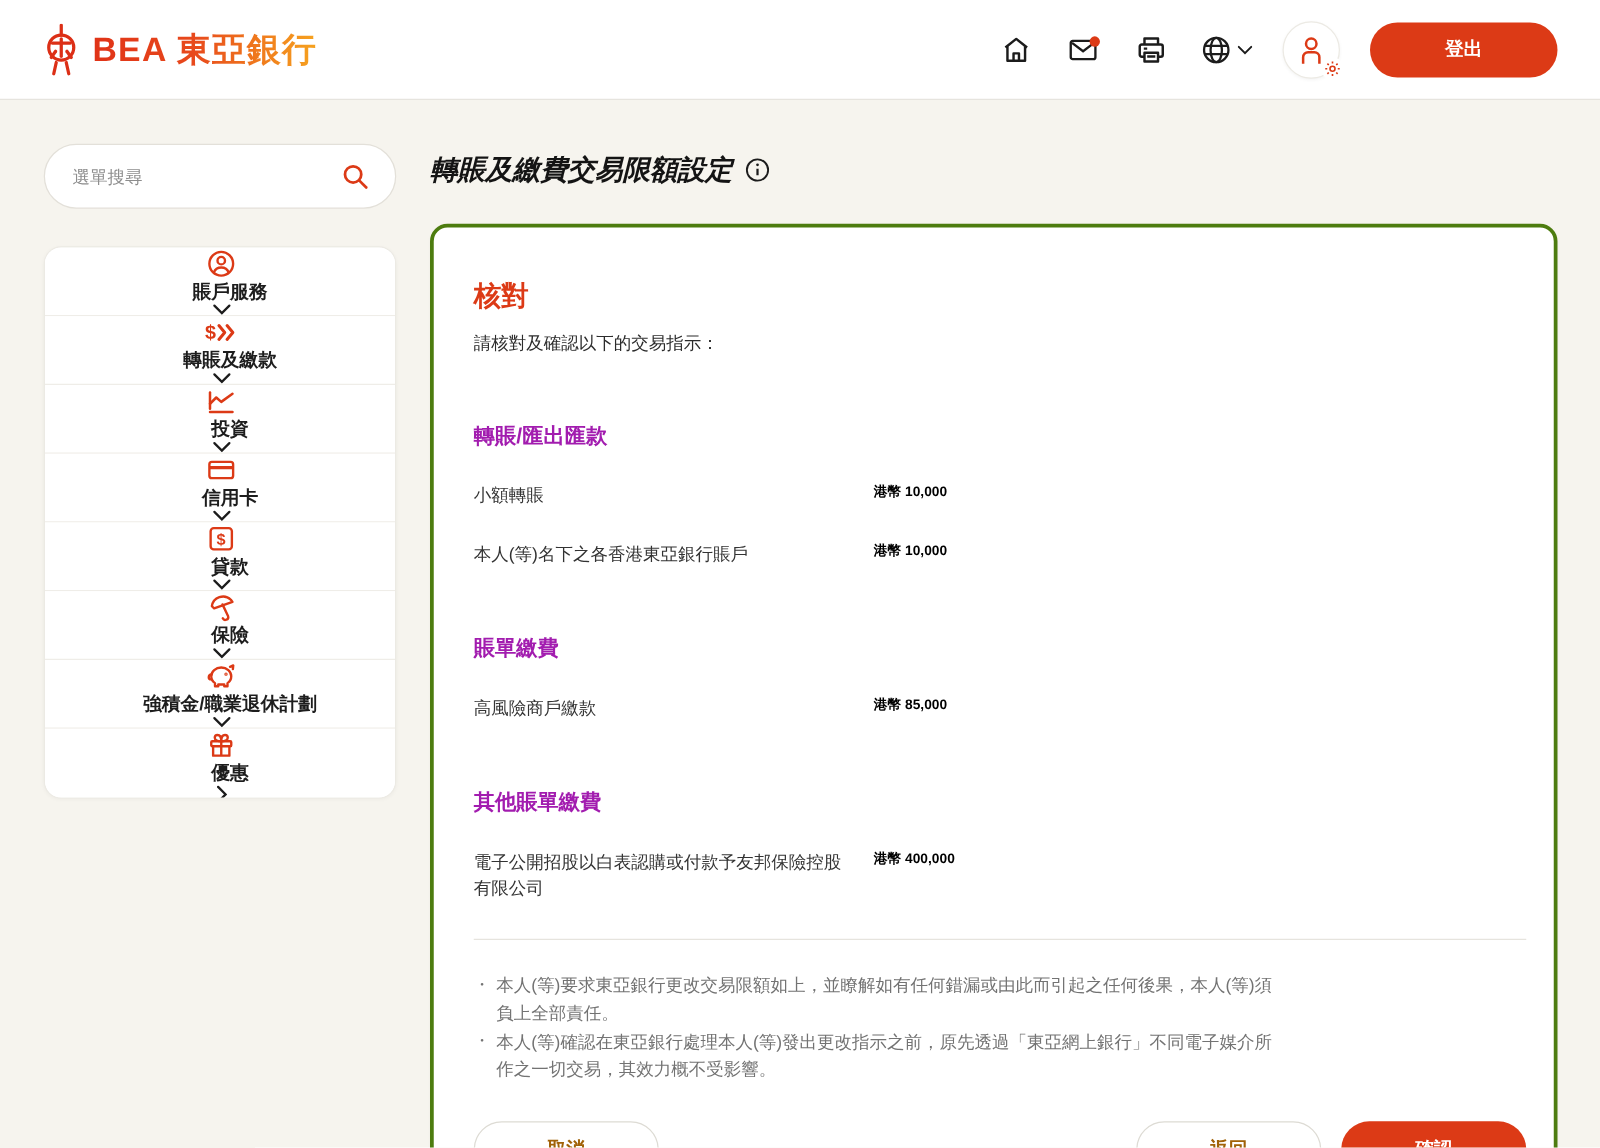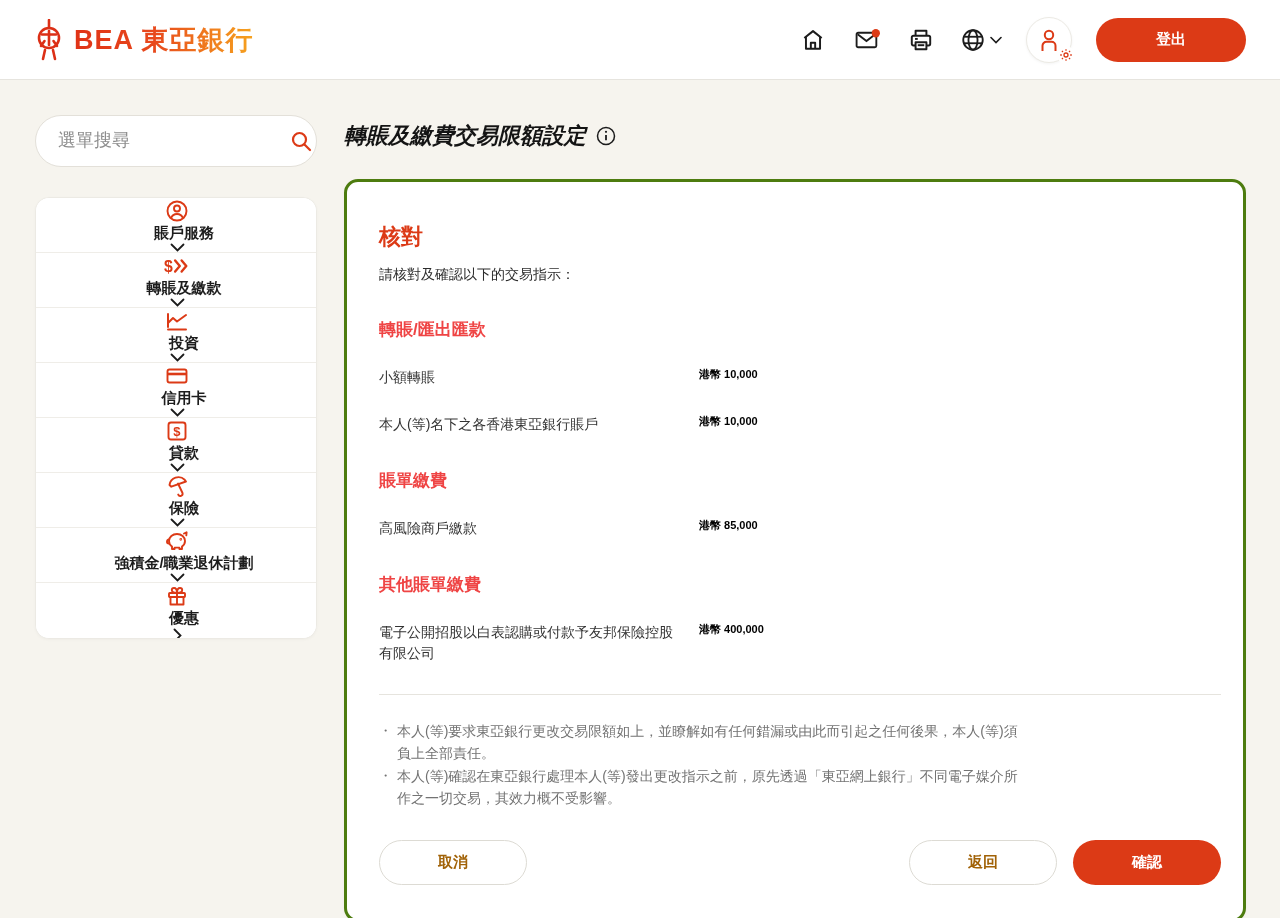--- a/index.html
+++ b/index.html
@@ -37,22 +37,22 @@
     cursor:pointer; font-family:inherit;
   }
   
   .page { display:flex; padding:35px 34px 0 35px; gap:27px; }
   .sidebar { width:282px; flex:0 0 282px; }
   .search-box {
     height:52px; background:#fff; border:1px solid #e3e0d9; border-radius:26px;
     display:flex; align-items:center; padding:0 20px 0 22px;
   }
   .search-box input {
-    border:none; outline:none; flex:1; font-size:18px; color:#c2410c;
-    font-family:Liberation Mono, monospace; background:transparent;
+    border:none; outline:none; flex:1; font-size:14px; color:#c2410c;
+    font-family:Liberation Sans, sans-serif; background:transparent;
   }
   .search-box input::placeholder { color:#8d8d8d; }
   .menu-card {
     margin-top:30px; background:#fff; border:1px solid #eceae4; border-radius:14px;
     overflow:hidden; box-shadow:0 1px 3px rgba(0,0,0,.03);
   }
   .menu-item {
     height:55px; display:flex; align-items:center; padding:0 22px 0 24px;
     cursor:pointer; border-bottom:1px solid #efede8; background:#fff;flex-direction:column;
   }
@@ -62,21 +62,21 @@
   
   .content { flex:1; }
   .page-title-row { display:flex; align-items:center; gap:10px; padding-top:6px;font-style:italic; }
   .page-title { font-size:22px; font-weight:bold; color:#141414; }
   .card {
     margin-top:28px; background:#fff; border:3px solid #4d7c0f; border-radius:14px;
     padding:40px 22px 34px 32px; box-shadow:0 1px 3px rgba(0,0,0,.03);
   }
   .verify-heading { font-size:22px; font-weight:bold; color:#dc3a16; }
   .verify-intro { font-size:14px; color:#2c2c2c; margin-top:14px; }
-  .section-title { font-size:17px; font-weight:bold; color:#ef4444; margin-top:34px; }
+  .section-title { font-size:17px; font-weight:bold; color:#a21caf; margin-top:53px; }
   .limit-row { display:flex; margin-top:26px; }
   .limit-label { width:320px; flex:0 0 320px; font-size:14px; color:#333; line-height:1.5; padding-right:24px; }
   .limit-value { font-size:11px; font-weight:bold; color:#000000; }
   .divider { border:none; border-top:1px solid #e6e4de; margin:30px 0 0 0; }
   .notes { margin-top:26px; list-style:none; }
   .notes li {
     font-size:14px; color:#737373; line-height:1.55; padding-left:18px; position:relative;
     max-width:650px;
   }
   .notes li::before { content:"\30FB"; position:absolute; left:0; top:0; font-size:13px; }

